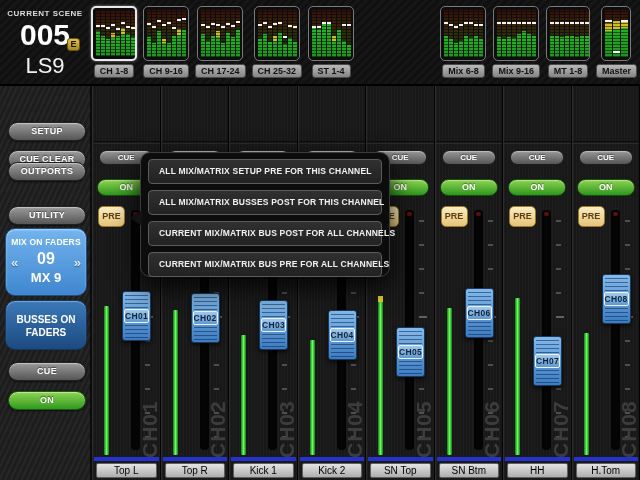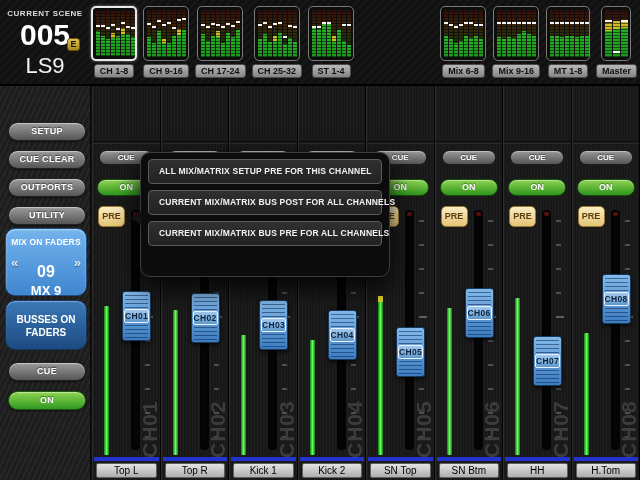--- a/index.html
+++ b/index.html
@@ -44,21 +44,21 @@
   .pill{position:absolute;left:8px;width:78px;height:19px;border-radius:10px;
     background:linear-gradient(#9b9b9b,#565656);border:1px solid #222;
     color:#fff;font-size:9px;font-weight:bold;text-align:center;line-height:17px;
     box-shadow:inset 0 1px 1px rgba(255,255,255,.45),0 1px 2px rgba(0,0,0,.6);
     text-shadow:0 -1px 1px rgba(0,0,0,.5);letter-spacing:.3px;}
   .pill.green{background:linear-gradient(#8ed452,#2f9a1f);border-color:#1c5a10;}
   #mix-on-faders{position:absolute;left:5px;top:142px;width:82px;height:68px;border-radius:10px;
     background:linear-gradient(#74b4ee,#3f86cf);border:1px solid #1d4f85;color:#fff;text-align:center;
     box-shadow:inset 0 1px 2px rgba(255,255,255,.5);}
   #mof-title{font-size:8.5px;font-weight:bold;margin-top:8px;letter-spacing:.2px;}
-  #mof-number{font-size:16px;font-weight:bold;margin-top:16px;}
+  #mof-number{font-size:16px;font-weight:bold;margin-top:3px;}
   #mof-bus{font-size:13px;font-weight:bold;margin-top:2px;}
   .mof-arrow{position:absolute;top:26px;font-size:13px;font-weight:bold;color:#dceafc;text-shadow:0 1px 1px rgba(0,0,0,.4);}
   #mof-prev{left:5px;} #mof-next{right:5px;}
   #sends-on-faders{position:absolute;left:5px;top:214px;width:82px;height:50px;border-radius:10px;
     background:linear-gradient(#3b79b8,#1d4a80);border:1px solid #12365e;color:#fff;text-align:center;
     font-size:10px;font-weight:bold;line-height:13px;padding-top:12px;
     box-shadow:inset 0 1px 1px rgba(255,255,255,.35);}
 
   
   #strips{position:absolute;left:92px;top:86px;width:548px;height:394px;display:flex;}
@@ -450,21 +450,21 @@
     <span class="mof-arrow" id="mof-next">»</span>
   </div>
   <div id="sends-on-faders">
     <div>BUSSES ON</div>
     <div>FADERS</div>
   </div>
   <div class="pill" style="top:276px;">CUE</div>
   <div class="pill green" style="top:305px;">ON</div>
 <div class="pill" style="top: 36px;">SETUP</div>
     <div class="pill" style="top: 64px;">CUE CLEAR</div>
-    <div class="pill" style="top: 92px; text-align: center;">OUTPORTS</div>
+    <div class="pill" style="top: 76px; text-align: center;">OUTPORTS</div>
     <div class="pill" style="top: 120px;">UTILITY</div>
   </div>
 
 <div id="strips">
     <div class="strip">
       <div class="strip-ridge"></div>
       <div class="s-cue">CUE</div>
       <div class="s-on">ON</div>
       <div class="s-pre">PRE</div>
       <div class="s-track"></div>
@@ -668,15 +668,16 @@
       </div>
       <div class="s-bigname">CH08</div>
       <div class="s-bluebar"></div>
       <div class="s-name">H.Tom</div>
     </div>
   </div>
 
 <div id="popup">
   <div id="popup-arrow"></div>
 <div class="popup-item">ALL MIX/MATRIX SETUP PRE FOR THIS CHANNEL</div>
+    <div class="popup-item">ALL MIX/MATRIX BUSSES POST FOR THIS CHANNEL</div>
     <div class="popup-item">CURRENT MIX/MATRIX BUS POST FOR ALL CHANNELS</div>
     <div class="popup-item">CURRENT MIX/MATRIX BUS PRE FOR ALL CHANNELS</div>
   </div>
 
 </body></html>

